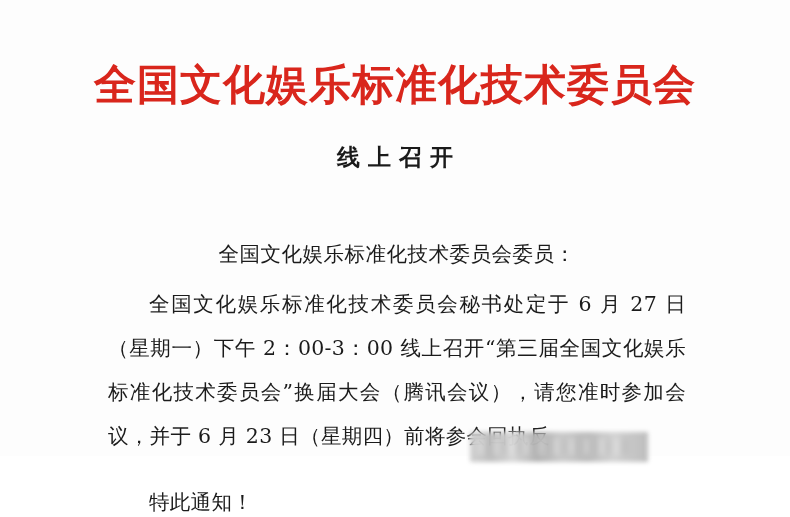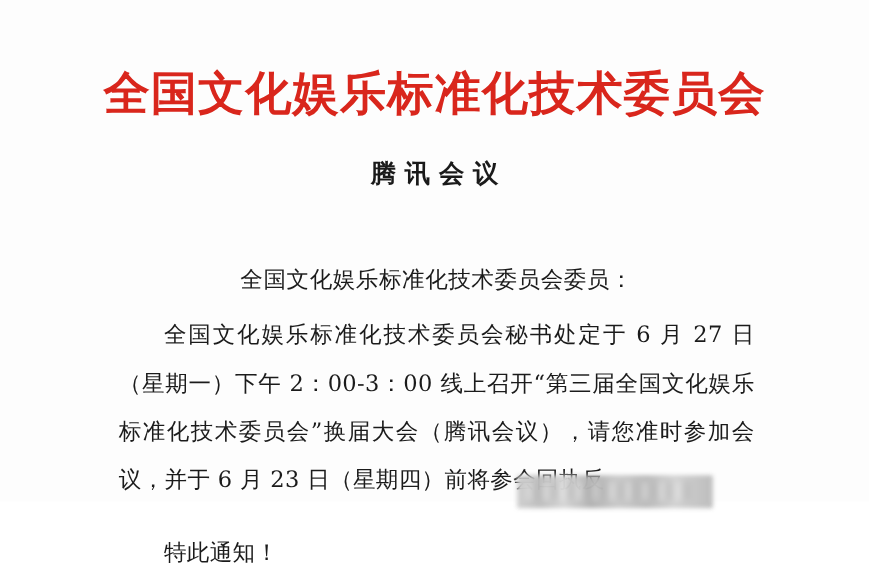--- a/index.html
+++ b/index.html
@@ -107,21 +107,21 @@
     filter: blur(2.5px);
   }
 </style>
 </head>
 <body>
 
 <div class="page">
 
   <div class="masthead">全国文化娱乐标准化技术委员会</div>
 
-  <div class="subtitle">腾讯会议</div>
+  <div class="subtitle">线上召开</div>
 
   <div class="body-block">
     <p class="salutation">全国文化娱乐标准化技术委员会委员：</p>
     <p class="para">全国文化娱乐标准化技术委员会秘书处定于 6 月 27 日（星期一）下午 2：00-3：00 线上召开“第三届全国文化娱乐标准化技术委员会”换届大会（腾讯会议），请您准时参加会议，并于 6 月 23 日（星期四）前将参会回执反</p>
     <p class="closing">特此通知！</p>
   </div>
 
   <div class="redaction"></div>
 
 </div>

